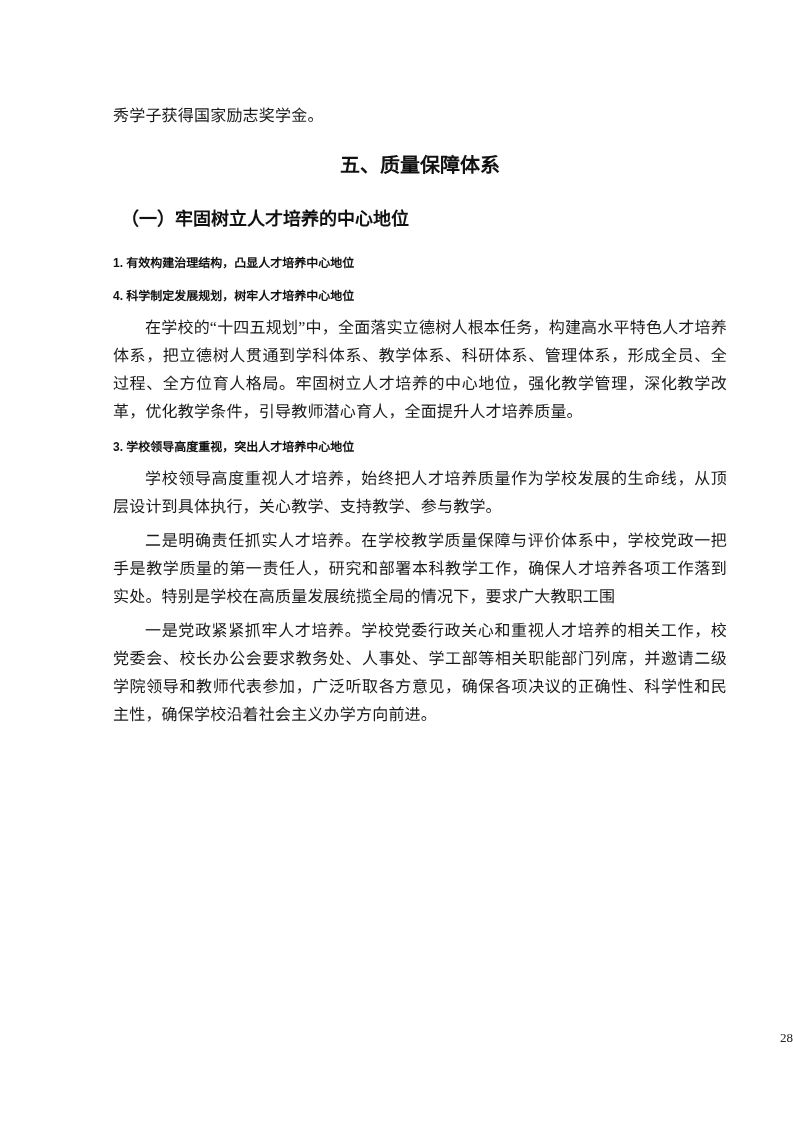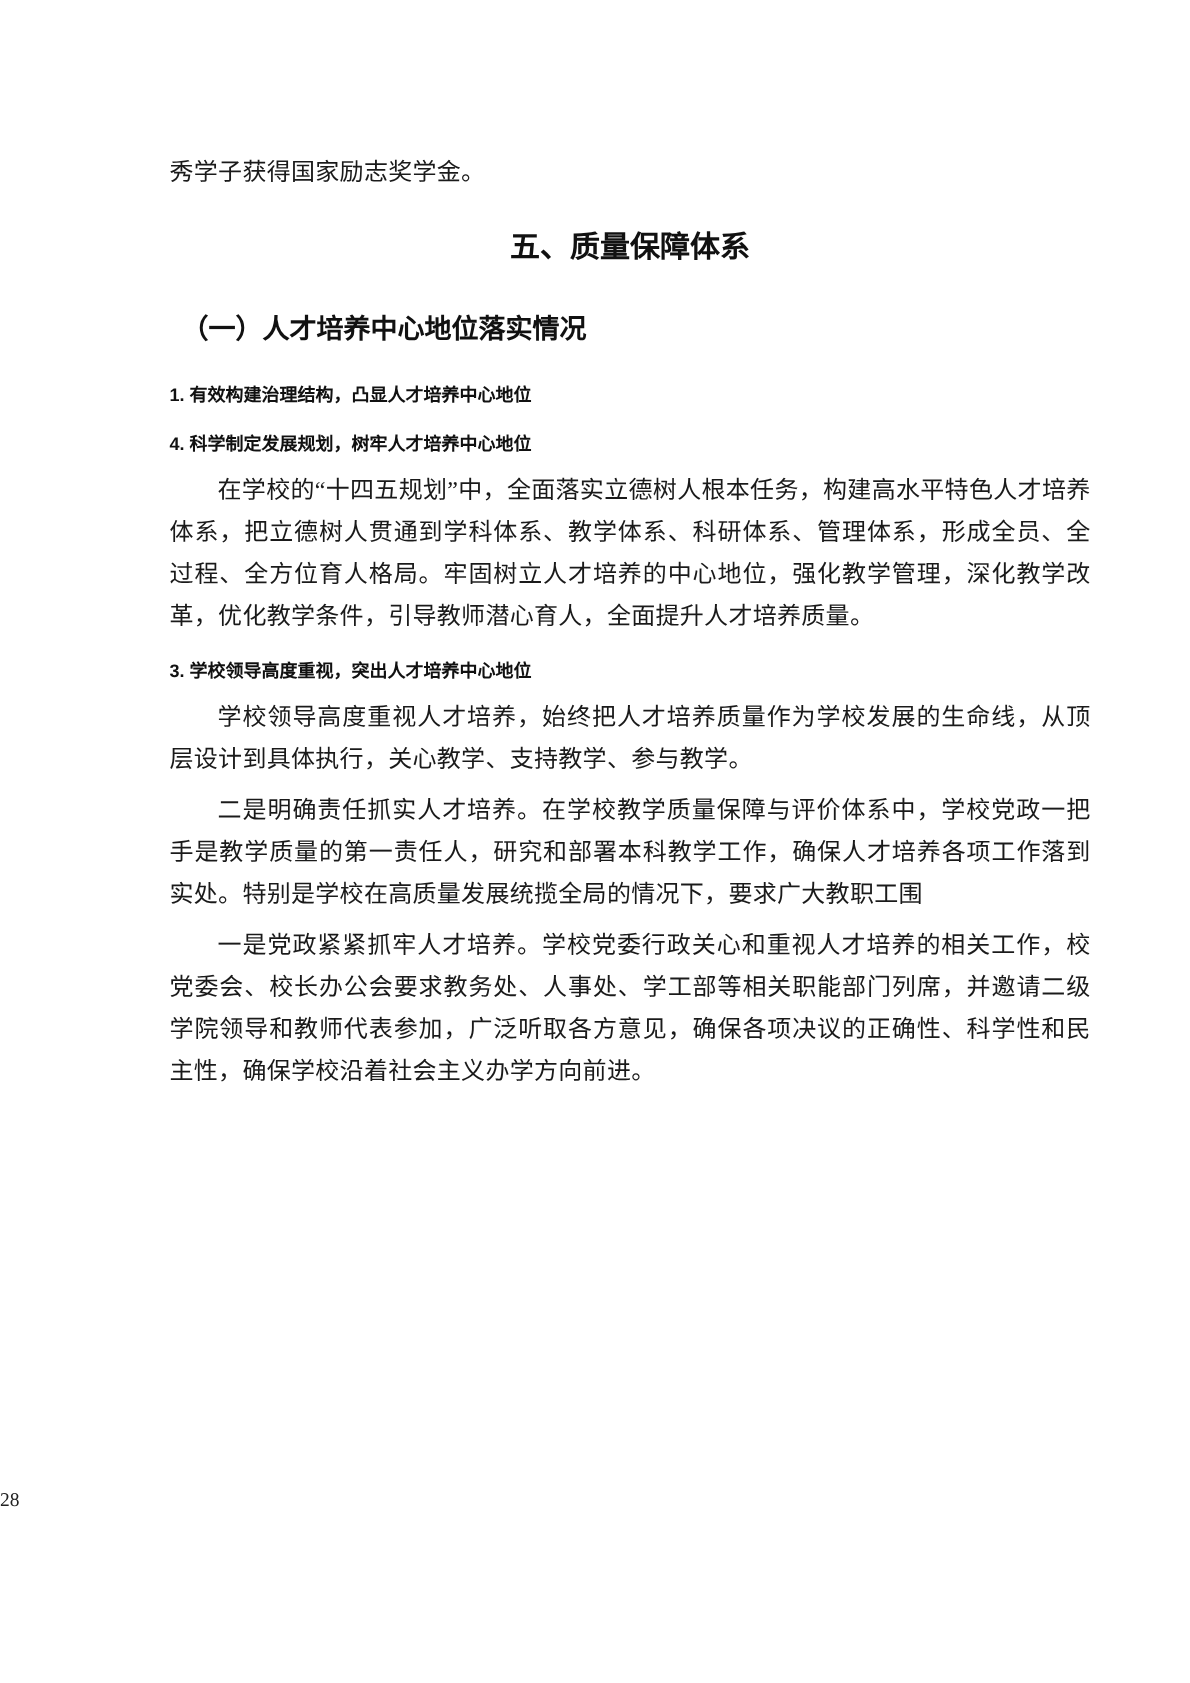--- a/index.html
+++ b/index.html
@@ -59,38 +59,38 @@
     font-weight: 700;
     font-size: 12px;
     line-height: 24px;
     margin: 9px 0 6px 0;
     color: #111111;
   }
   .page-number {
     position: absolute;
     left: 0;
     right: 0;
-    top: 992px;
-    text-align: left;
+    top: 1030px;
+    text-align: right;
     font-size: 13px;
     line-height: 16px;
     font-family: "Liberation Serif", "DejaVu Serif", serif;
     color: #222222;
   }
 </style>
 </head>
 <body>
 
 <div class="page">
 
   <p class="para continuation">秀学子获得国家励志奖学金。</p>
 
   <h1 class="h-level1">五、质量保障体系</h1>
 
-  <h2 class="h-level2">（一）人才培养中心地位落实情况</h2>
+  <h2 class="h-level2">（一）牢固树立人才培养的中心地位</h2>
 
 
   <h3 class="h-level3">1. 有效构建治理结构，凸显人才培养中心地位</h3>
 
 
   <h3 class="h-level3">4. 科学制定发展规划，树牢人才培养中心地位</h3>
 
 
   <p class="para">在学校的“十四五规划”中，全面落实立德树人根本任务，构建高水平特色人才培养体系，把立德树人贯通到学科体系、教学体系、科研体系、管理体系，形成全员、全过程、全方位育人格局。牢固树立人才培养的中心地位，强化教学管理，深化教学改革，优化教学条件，引导教师潜心育人，全面提升人才培养质量。</p>
 

